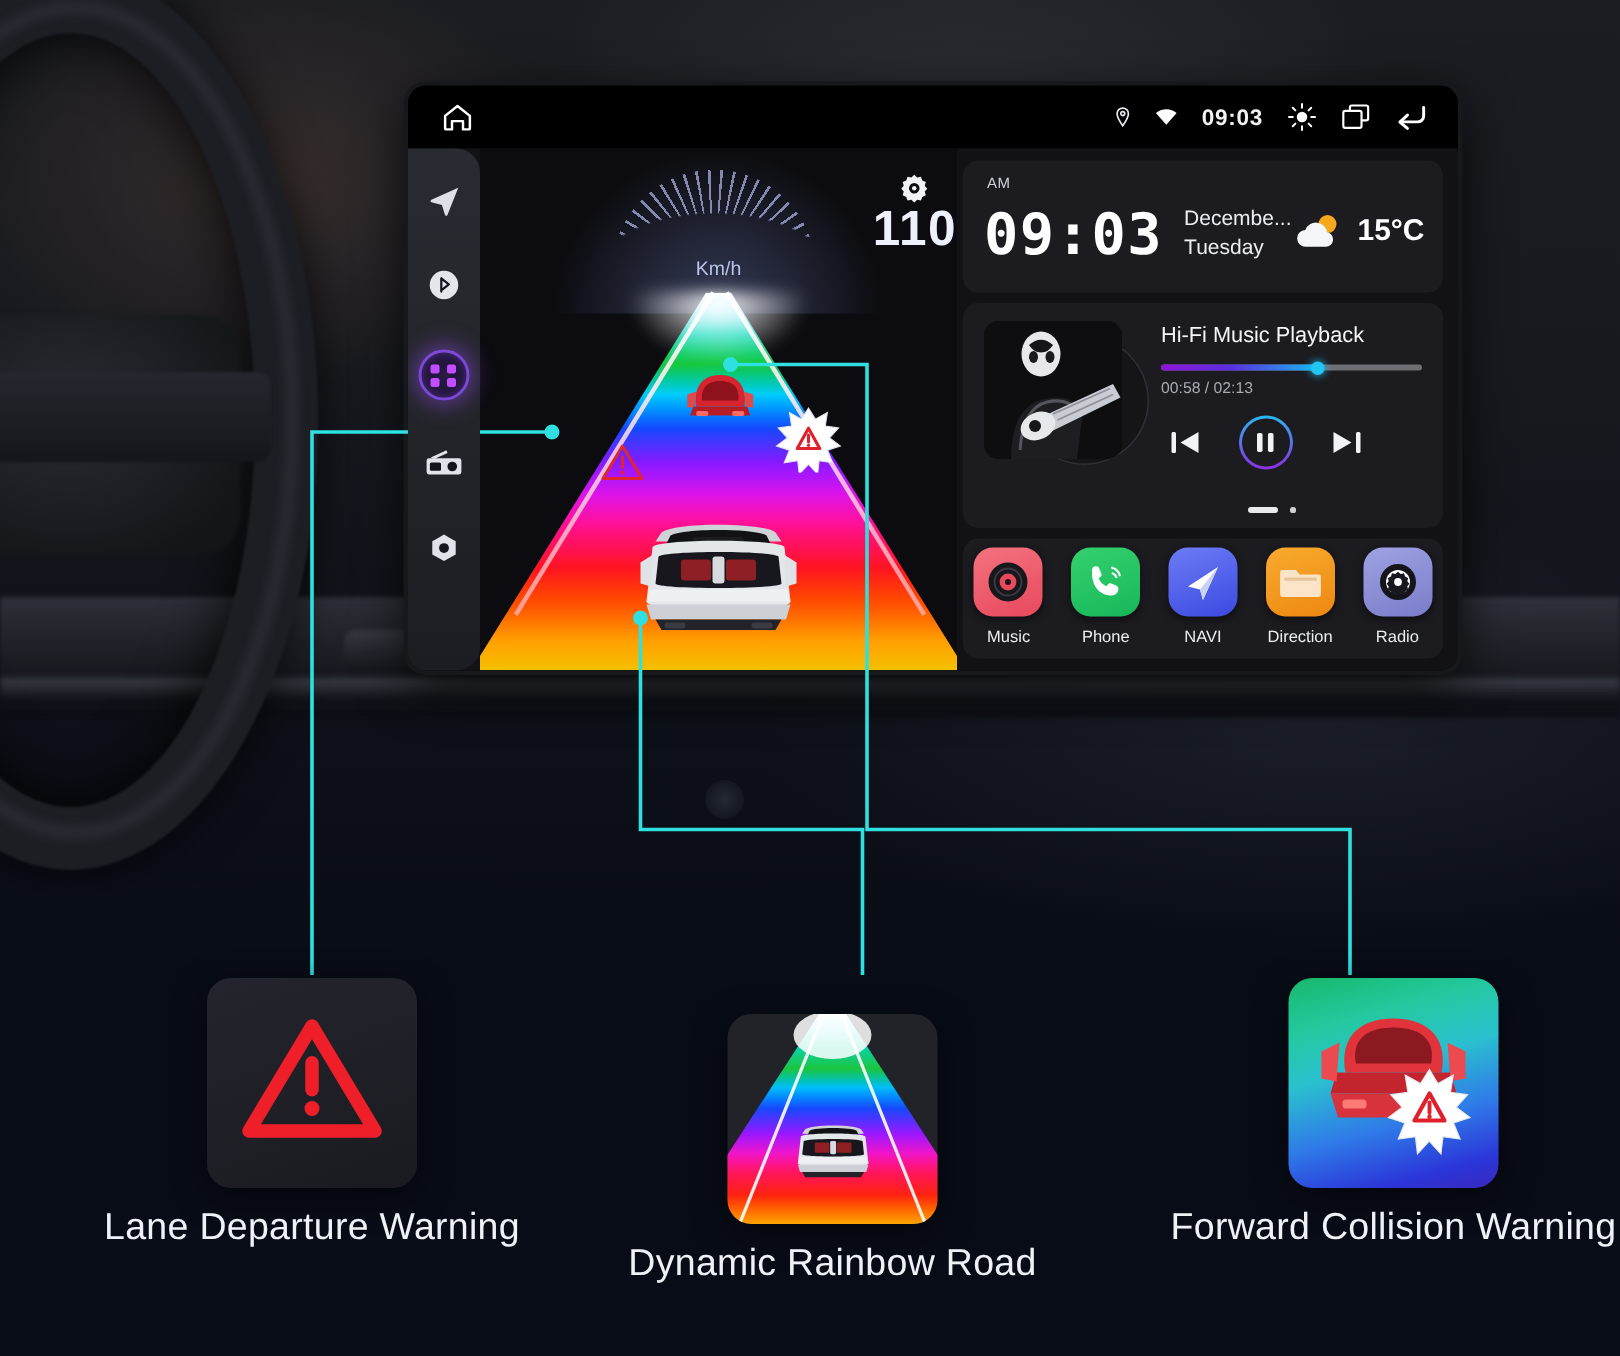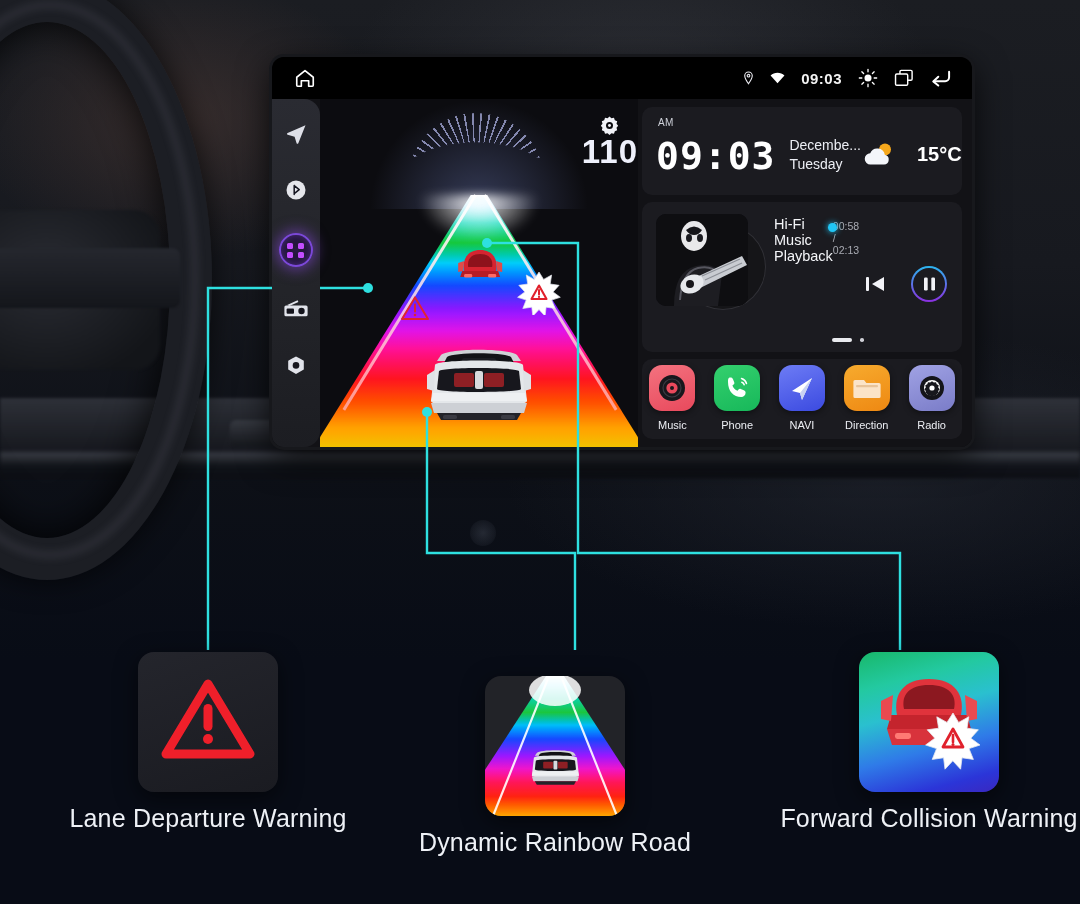--- a/index.html
+++ b/index.html
@@ -202,36 +202,36 @@
   }
   .card-clock { height: 88px; display: flex; align-items: center; padding: 0 14px; position: relative; }
   .ampm { position: absolute; left: 16px; top: 10px; font-size: 10px; color: #cfd2da; letter-spacing: .4px; }
   .bigtime {
     font-size: 38px; font-weight: 700; color: #fff;
     letter-spacing: 1px; line-height: 1; margin-top: 10px;
     font-family: "DejaVu Sans Mono", monospace;
   }
   .datecol { margin-left: 14px; margin-top: 8px; line-height: 1.35; }
   .datecol div { color: #eceef4; font-size: 14px; }
-  .wx { margin-left: auto; display: flex; align-items: center; gap: 20px; margin-top: 6px; }
+  .wx { margin-left: auto; display: flex; align-items: center; gap: 8px; margin-top: 6px; }
   .wx-temp { color: #fff; font-size: 20px; font-weight: 600; }
 
   .card-music { height: 150px; display: flex; padding: 12px 14px 10px 14px; gap: 14px; position: relative; }
   .albumwrap { position: relative; width: 104px; height: 104px; flex: 0 0 auto; }
   .vinyl {
     position:absolute; right: -6px; top: 10px; width: 86px; height: 86px; border-radius: 50%;
     background: radial-gradient(circle at 50% 50%, #2a2a2e 0 14%, #151518 15% 100%);
     box-shadow: inset 0 0 0 1px #303036;
   }
   .albumart {
     position: absolute; left: 0; top: 0; width: 92px; height: 92px;
     border-radius: 10px; overflow: hidden;
     background: #0d0d10;
   }
-  .mus-right { flex: 1; display: flex; }
+  .mus-right { flex: 1; display: flex; flex-direction: column; }
   .mus-title { color: #f4f5f8; font-size: 14.5px; margin-top: 2px; }
   .prog { margin-top: 11px; height: 4px; border-radius: 3px; background: #6e6f75; position: relative; }
   .prog-fill {
     position: absolute; left:0; top:0; height: 4px; border-radius: 3px;
     background: linear-gradient(90deg, #8f15d8 0%, #5a2fe0 45%, #17b7ef 100%);
   }
   .prog-knob {
     position: absolute; top: -2.5px; width: 9px; height: 9px; border-radius: 50%;
     background: #21c6f5; box-shadow: 0 0 6px #21c6f5;
   }
@@ -378,20 +378,21 @@
             <path d="M13 3.4l3.9 2.2 3.9 2.2v8.8L16.9 18.8 13 21 9.1 18.8 5.2 16.6V7.8L9.1 5.6z"></path>
             <circle cx="13" cy="12.4" r="3.3" fill="#16161e"></circle>
           </svg>
         </span>
       </div>
 
       <div class="roadpanel">
         <div class="tunnel-glow"></div>
         <div class="speed-arc"></div>
         <div class="speed-val">110</div>
+        <div class="speed-unit">Km/h</div>
 
         <span class="gear-btn">
           <svg width="21" height="21" viewBox="0 0 24 24" fill="#f1f2f7">
             <path d="M12 1.8l2.2 2 2.9-.6 1 2.8 2.7 1.2-.8 2.9 1.9 2.2-1.9 2.2.8 2.9-2.7 1.2-1 2.8-2.9-.6-2.2 2-2.2-2-2.9.6-1-2.8L3.2 17.4l.8-2.9L2.1 12.3 4 10.1l-.8-2.9L5.9 6l1-2.8 2.9.6z"></path>
             <circle cx="12" cy="12" r="4" fill="#0c0c10"></circle>
             <circle cx="12" cy="12" r="1.7" fill="#f1f2f7"></circle>
           </svg>
         </span>
 
         <div class="road-wrap">

